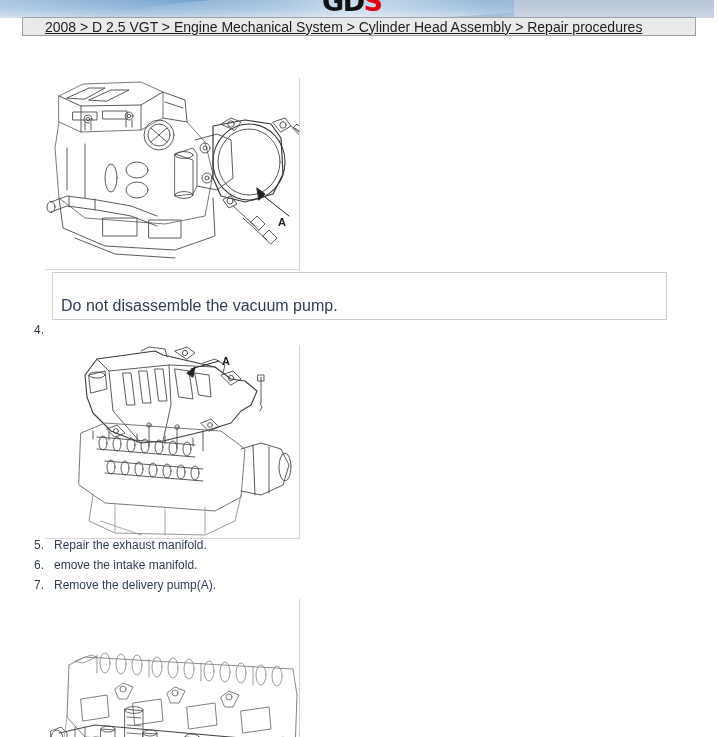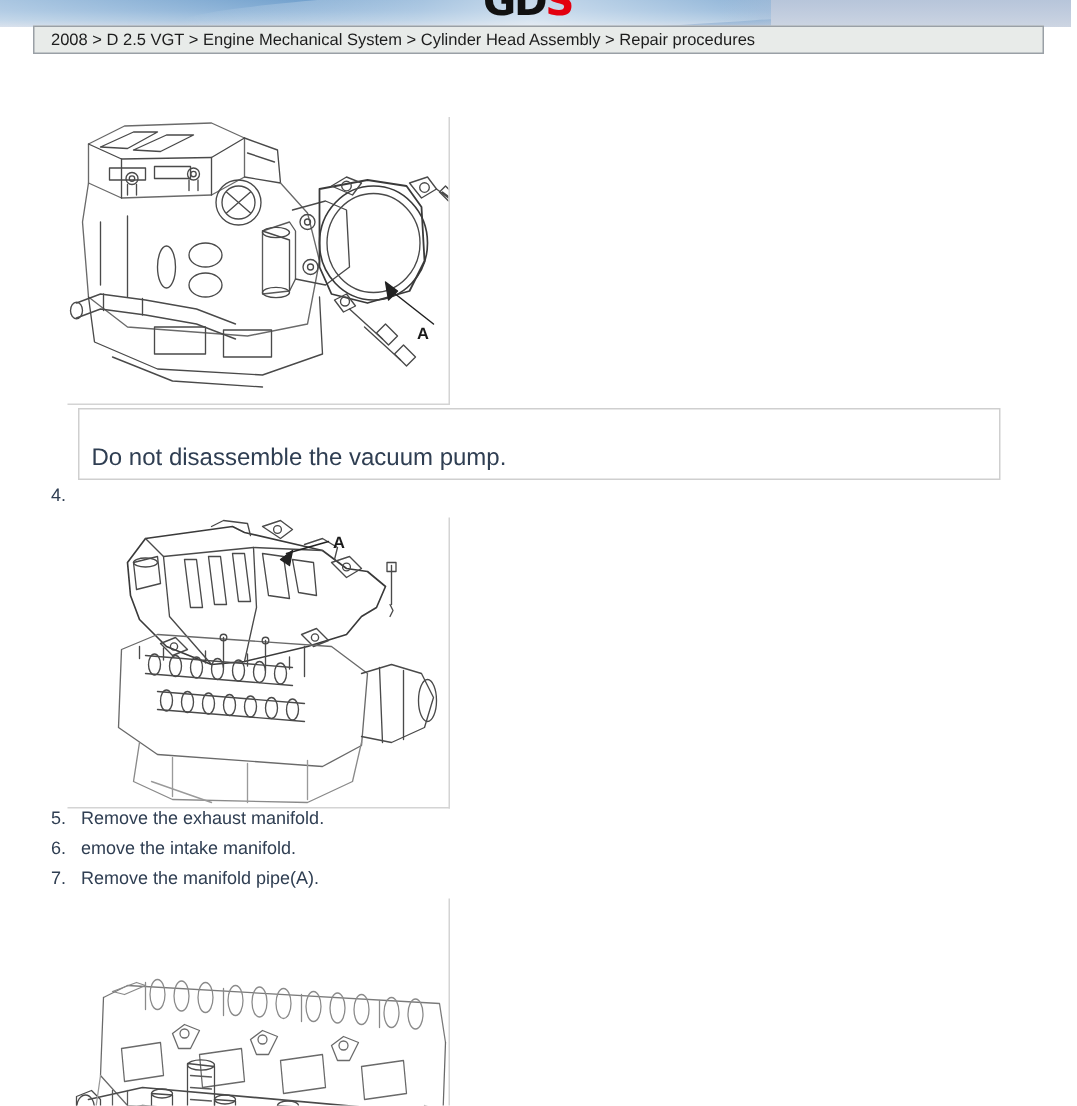--- a/index.html
+++ b/index.html
@@ -76,25 +76,26 @@
     width: 674px;
     height: 19px;
     box-sizing: border-box;
     background: #e8ebe9;
     border: 1px solid #9aa0a6;
     border-right: 1px solid #9aa0a6;
     display: flex;
     align-items: center;
   }
   .breadcrumb-text {
-    font-size: 11px;
+    font-size: 14px;
     color: #1d1d1d;
-    padding-left: 11px;
+    padding-left: 22px;
     white-space: nowrap;
     letter-spacing: 0px;
+    text-decoration: underline;
   }
 
   
   .content {
     position: absolute;
     left: 0;
     top: 38px;
     width: 718px;
   }
 
@@ -347,31 +348,31 @@
         <path d="M48 150 L44 176 L70 188 L160 190 L190 176 L196 150" stroke="#8a8a8a"></path>
         <path d="M70 160 L70 186 M120 164 L120 190 M160 162 L160 188" stroke="#9a9a9a"></path>
         <path d="M56 176 L96 190" stroke="#9a9a9a"></path>
       </g>
       <text class="fig-label" x="177" y="20">A</text>
     </svg>
   </div>
 
   <div class="step step-5">
     <span class="num">5.</span>
-    <span class="txt">Remove the exhaust manifold.</span>
+    <span class="txt">Repair the exhaust manifold.</span>
   </div>
 
   <div class="step step-6">
     <span class="num">6.</span>
     <span class="txt">emove the intake manifold.</span>
   </div>
 
   <div class="step step-7">
     <span class="num">7.</span>
-    <span class="txt">Remove the manifold pipe(A).</span>
+    <span class="txt">Remove the delivery pump(A).</span>
   </div>
 
   <div class="figure fig3">
     <svg width="254" height="176" viewBox="0 0 254 176" xmlns="http://www.w3.org/2000/svg">
       <g fill="none" stroke="#6a6a6a" stroke-width="0.85" stroke-linejoin="round" stroke-linecap="round">
 
         <path d="M24 66 L40 58 L248 70 L252 96" stroke="#7a7a7a"></path>
         <path d="M24 66 L22 118 L40 138 L250 152 L252 96"></path>
 
         <g stroke="#8a8a8a">

